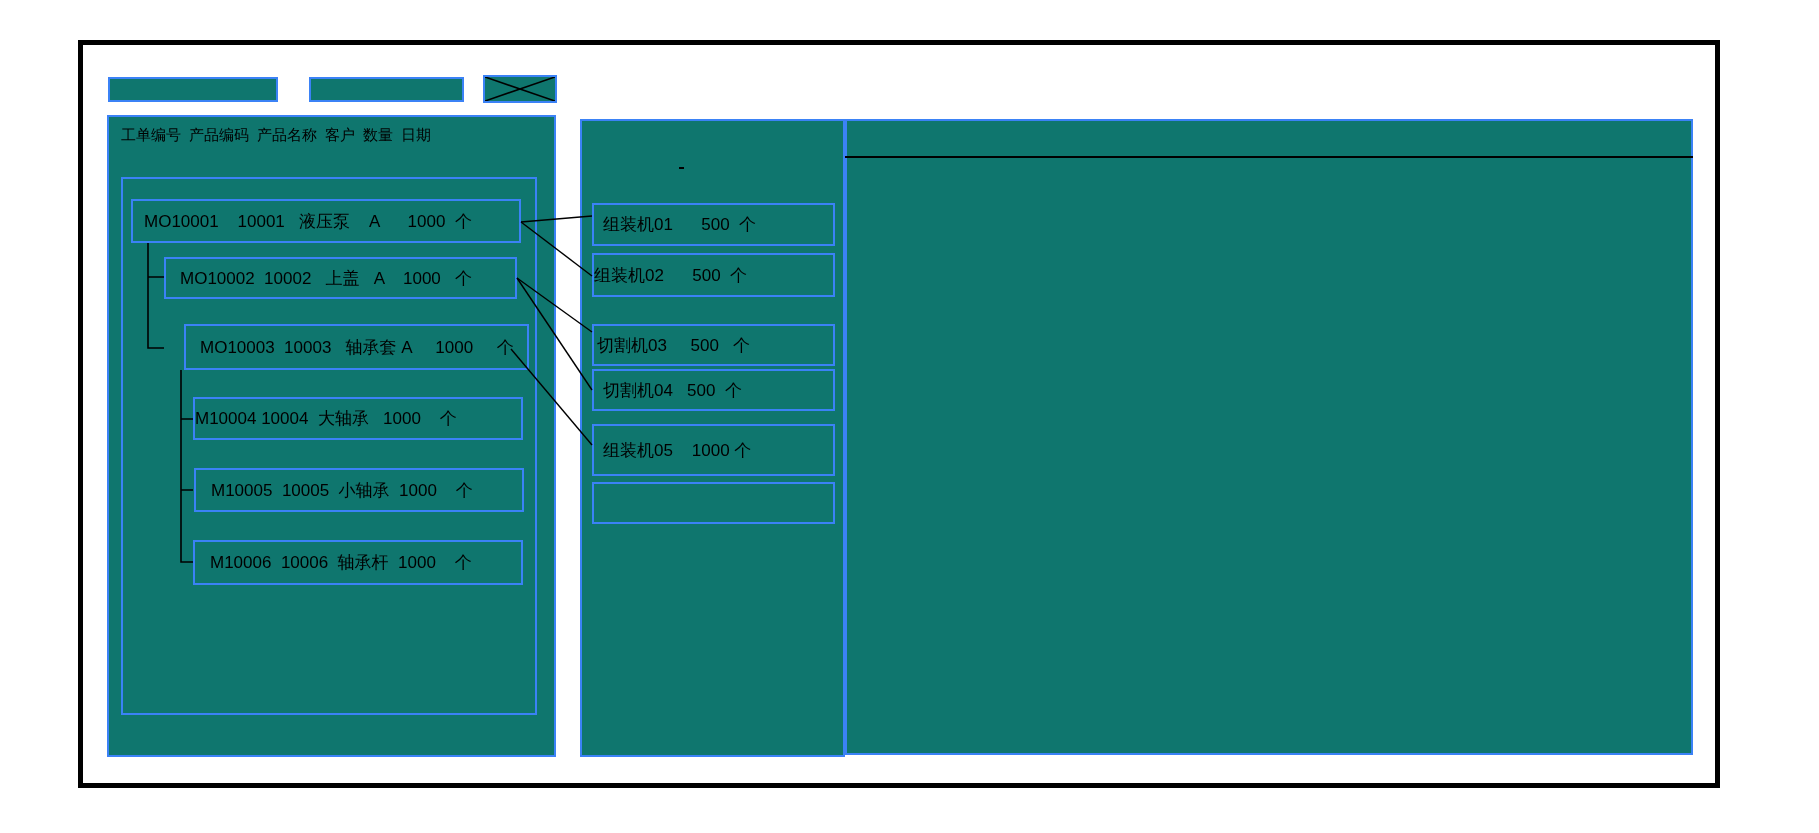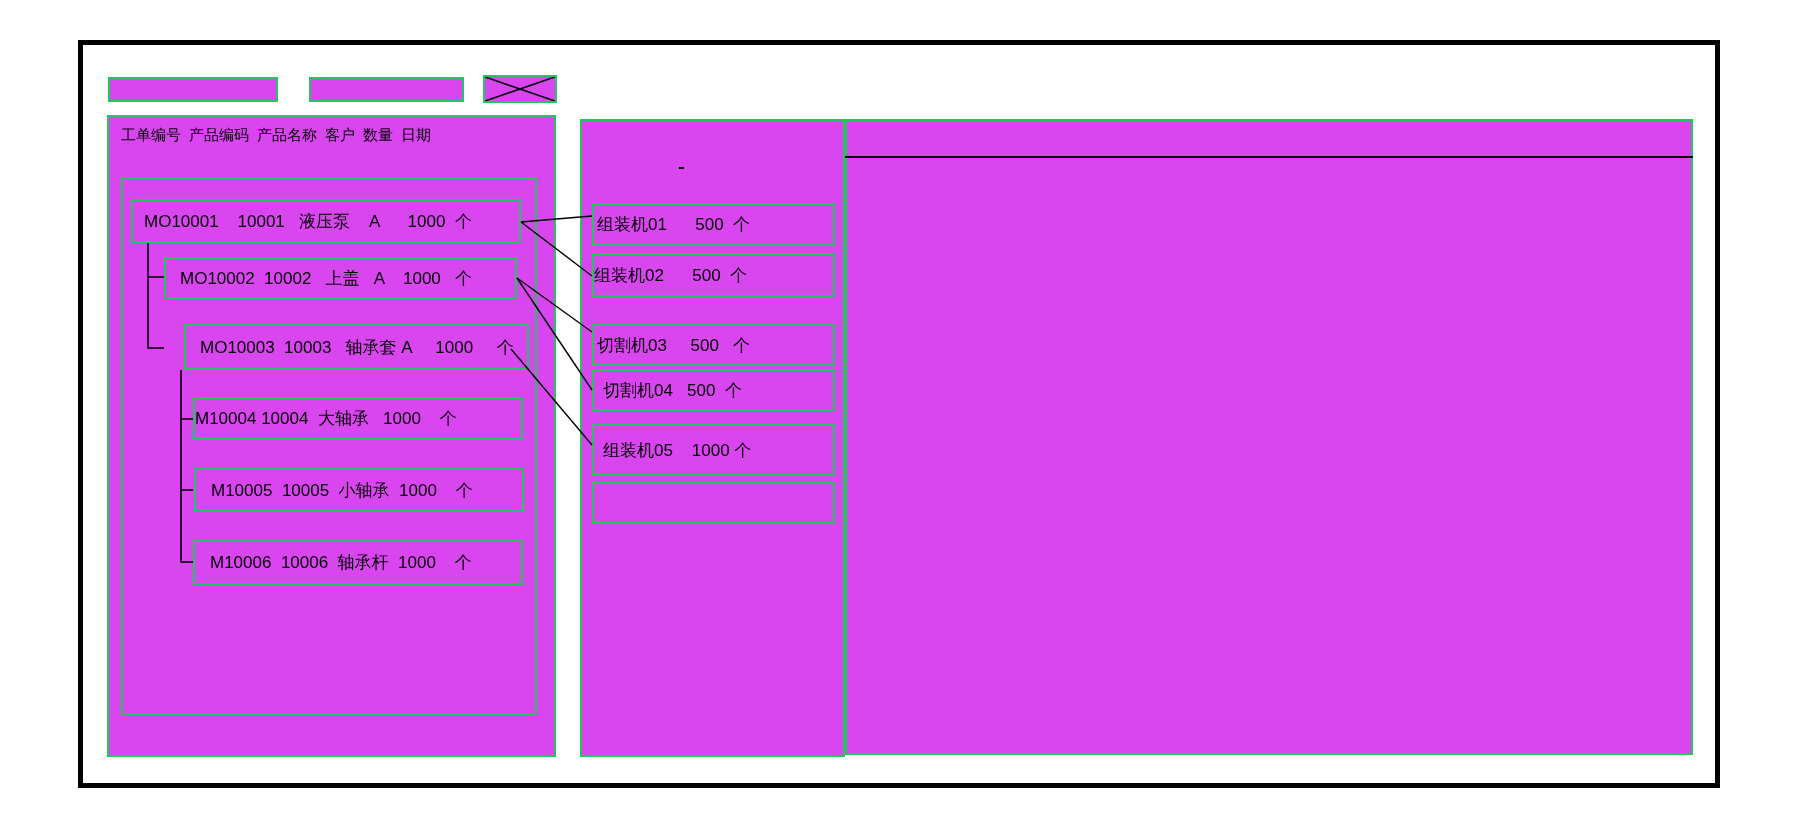--- a/index.html
+++ b/index.html
@@ -1,19 +1,19 @@
 <!DOCTYPE html>
 <html><head>
 <meta charset="utf-8">
 <style>
   * { margin:0; padding:0; box-sizing:border-box; }
   html,body { width:1819px; height:833px; background:#ffffff; overflow:hidden;
               font-family:"Liberation Sans","DejaVu Sans",sans-serif; color:#000; }
   .abs { position:absolute; }
-  .frame { border:2px solid #22c55e; background:#d946ef; }
+  .frame { border:2px solid #3b82f6; background:#0f766e; }
   .window-frame { border:5px solid #000; }
   .boxtext { white-space:pre; font-size:17px; }
   .vcenter { display:flex; align-items:center; }
   .hdr { display:flex; gap:8px; font-size:15px; white-space:pre; }
   svg.overlay { position:absolute; left:0; top:0; pointer-events:none; }
 </style>
 </head>
 <body>
 
 <div class="abs window-frame" style="left:78px; top:40px; width:1642px; height:748px;"></div>
@@ -44,21 +44,21 @@
 <div class="abs frame vcenter boxtext" style="left:164px; top:257px; width:353px; height:42px; padding-left:14px;">MO10002  10002   上盖   A    1000   个</div>
 <div class="abs frame vcenter boxtext" style="left:164px; top:324px; width:345px; height:46px; padding-left:14px;margin-left:20px;">MO10003  10003   轴承套 A     1000     个</div>
 <div class="abs frame vcenter boxtext" style="left:193px; top:397px; width:330px; height:43px; ">M10004 10004  大轴承   1000    个</div>
 <div class="abs frame vcenter boxtext" style="left:194px; top:468px; width:330px; height:44px; padding-left:15px;">M10005  10005  小轴承  1000    个</div>
 <div class="abs frame vcenter boxtext" style="left:193px; top:540px; width:330px; height:45px; padding-left:15px;">M10006  10006  轴承杆  1000    个</div>
 
 <div class="abs frame" style="left:580px; top:119px; width:265px; height:638px;"></div>
 
 <div class="abs" style="left:679px; top:167px; width:5px; height:2px; background:#000;"></div>
 
-<div class="abs frame vcenter boxtext" style="left:592px; top:203px; width:243px; height:43px; padding-left:3px;">组装机01      500  个</div>
+<div class="abs frame vcenter boxtext" style="left:592px; top:203px; width:243px; height:43px; padding-left:9px;">组装机01      500  个</div>
 <div class="abs frame vcenter boxtext" style="left:592px; top:253px; width:243px; height:44px; ">组装机02      500  个</div>
 <div class="abs frame vcenter boxtext" style="left:592px; top:324px; width:243px; height:42px; padding-left:3px;">切割机03     500   个</div>
 <div class="abs frame vcenter boxtext" style="left:592px; top:369px; width:243px; height:42px; padding-left:9px;">切割机04   500  个</div>
 <div class="abs frame vcenter boxtext" style="left:592px; top:424px; width:243px; height:52px; padding-left:9px;text-align:right;">组装机05    1000 个</div>
 <div class="abs frame vcenter boxtext" style="left:592px; top:482px; width:243px; height:42px; padding-left:9px;"></div>
 
 <div class="abs frame" style="left:845px; top:119px; width:848px; height:636px;"></div>
 <div class="abs" style="left:845px; top:156px; width:848px; height:2px; background:#000;"></div>
 
 <svg class="overlay" width="1819" height="833">

